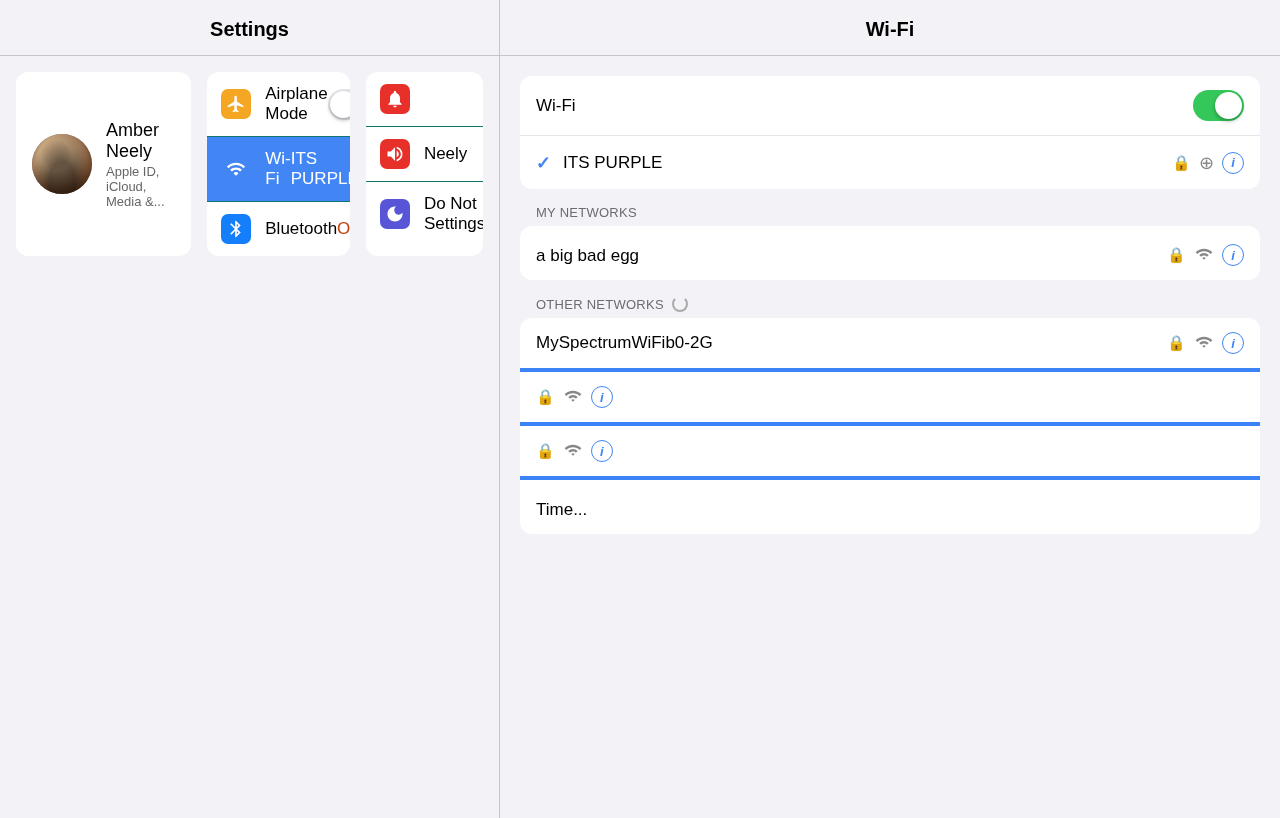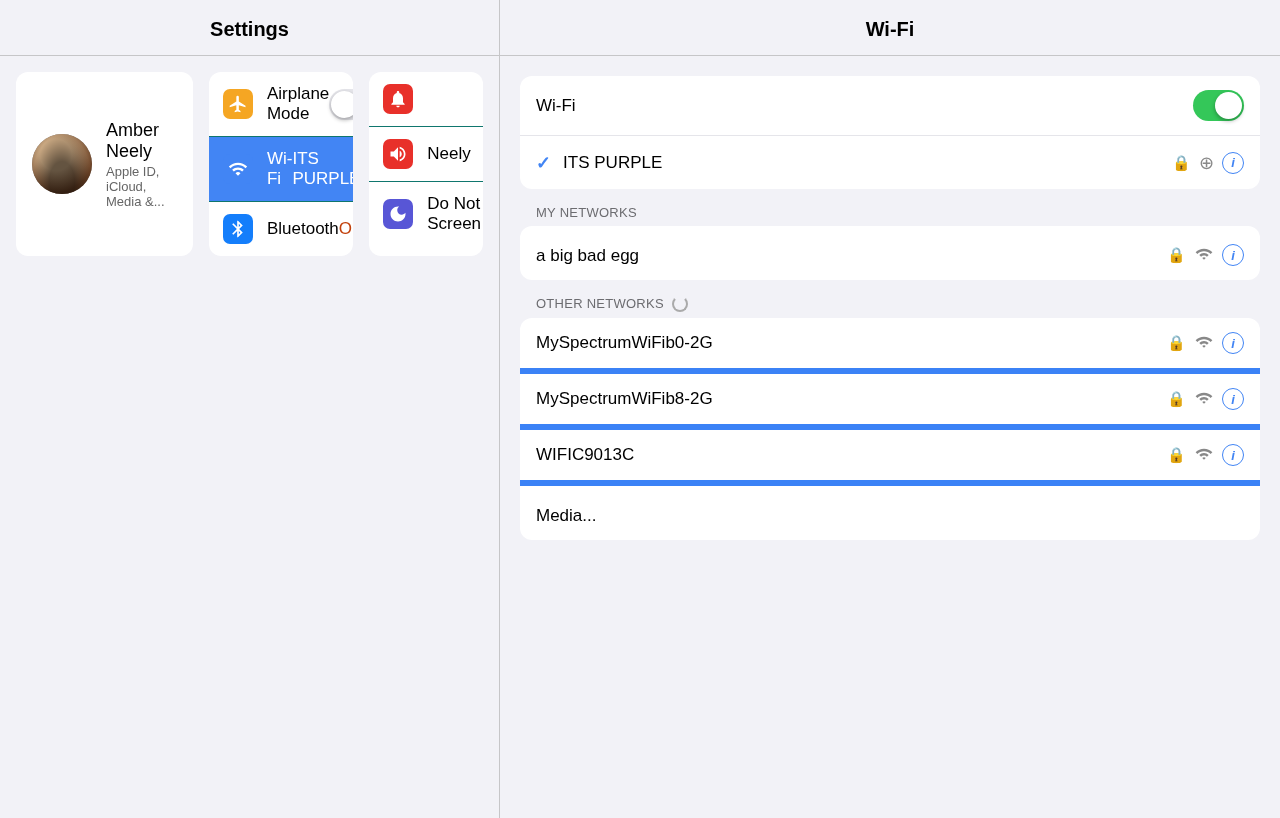--- a/index.html
+++ b/index.html
@@ -278,21 +278,21 @@
 
     
     .section-header {
       font-size: 13px;
       font-weight: 500;
       color: #6c6c70;
       letter-spacing: 0.02em;
       padding: 8px 16px 6px;
       text-transform: uppercase;
       display: flex;
-      align-items: flex-start;
+      align-items: flex-end;
       gap: 8px;
     }
 
     .spinner {
       display: inline-block;
       width: 16px;
       height: 16px;
       border: 2px solid #aaa;
       border-top-color: transparent;
       border-radius: 50%;
@@ -308,21 +308,21 @@
       border-radius: 12px;
       margin-bottom: 8px;
       overflow: hidden;
     }
 
     .network-row {
       display: flex;
       align-items: center;
       padding: 14px 16px;
       min-height: 54px;
-      border-bottom: 6px solid #3b82f6;
+      border-bottom: 4px solid #3b82f6;
       cursor: pointer;
     }
 
     .network-row:last-child {
       border-bottom: none;
       align-items: flex-end;
     }
 
     .network-row-name {
       flex: 1;
@@ -434,21 +434,21 @@
         </div>
         <span class="row-label">Neely</span>
       </div>
 
       <div class="settings-row">
         <div class="row-icon icon-purple" style="background:#5856d6;">
           <svg class="icon-svg" viewBox="0 0 24 24" fill="white">
               <path d="M12 3c-4.97 0-9 4.03-9 9s4.03 9 9 9 9-4.03 9-9c0-.46-.04-.92-.1-1.36-.98 1.37-2.58 2.26-4.4 2.26-2.98 0-5.4-2.42-5.4-5.4 0-1.81.89-3.42 2.26-4.4-.44-.06-.9-.1-1.36-.1z"></path>
             </svg>
         </div>
-        <span class="row-label">Do Not Screen</span>
+        <span class="row-label">Do Not Settings</span>
       </div>
 
     </div>
 
   </div>
 </div>
 
 <div class="right-panel">
   <div class="right-header">
     <h1>Wi-Fi</h1>
@@ -504,44 +504,42 @@
           <span class="wifi-signal-icon">
             <svg width="20" height="16" viewBox="0 0 24 18" fill="#888">
                 <path d="M12 4C8.07 4 4.53 5.58 1.96 8.16L4.08 10.28C6.1 8.26 8.9 7 12 7s5.9 1.26 7.92 3.28l2.12-2.12C19.47 5.58 15.93 4 12 4zm0 5c-2.21 0-4.21.9-5.66 2.34L8.46 13.46A5.988 5.988 0 0 1 12 12c1.38 0 2.64.47 3.54 1.46l2.12-2.12A8.97 8.97 0 0 0 12 9zm0 5c-.83 0-1.58.34-2.12.88L12 17l2.12-2.12A2.99 2.99 0 0 0 12 14z"></path>
               </svg>
           </span>
           <div class="info-icon">i</div>
         </div>
       </div>
 
       <div class="network-row">
-        <span class="network-row-name">MySpectrumWiFib8-2G</span>
         <div class="network-icons">
           <span class="lock-icon">🔒</span>
           <span class="wifi-signal-icon">
             <svg width="20" height="16" viewBox="0 0 24 18" fill="#888">
                 <path d="M12 4C8.07 4 4.53 5.58 1.96 8.16L4.08 10.28C6.1 8.26 8.9 7 12 7s5.9 1.26 7.92 3.28l2.12-2.12C19.47 5.58 15.93 4 12 4zm0 5c-2.21 0-4.21.9-5.66 2.34L8.46 13.46A5.988 5.988 0 0 1 12 12c1.38 0 2.64.47 3.54 1.46l2.12-2.12A8.97 8.97 0 0 0 12 9zm0 5c-.83 0-1.58.34-2.12.88L12 17l2.12-2.12A2.99 2.99 0 0 0 12 14z"></path>
               </svg>
           </span>
           <div class="info-icon">i</div>
         </div>
       </div>
 
       <div class="network-row">
-        <span class="network-row-name">WIFIC9013C</span>
         <div class="network-icons">
           <span class="lock-icon">🔒</span>
           <span class="wifi-signal-icon">
             <svg width="20" height="16" viewBox="0 0 24 18" fill="#888">
                 <path d="M12 4C8.07 4 4.53 5.58 1.96 8.16L4.08 10.28C6.1 8.26 8.9 7 12 7s5.9 1.26 7.92 3.28l2.12-2.12C19.47 5.58 15.93 4 12 4zm0 5c-2.21 0-4.21.9-5.66 2.34L8.46 13.46A5.988 5.988 0 0 1 12 12c1.38 0 2.64.47 3.54 1.46l2.12-2.12A8.97 8.97 0 0 0 12 9zm0 5c-.83 0-1.58.34-2.12.88L12 17l2.12-2.12A2.99 2.99 0 0 0 12 14z"></path>
               </svg>
           </span>
           <div class="info-icon">i</div>
         </div>
       </div>
 
       <div class="network-row">
-        <span class="network-row-name">Media...</span>
+        <span class="network-row-name">Time...</span>
       </div>
     </div>
 
   </div>
 </div>
 
 </body></html>

